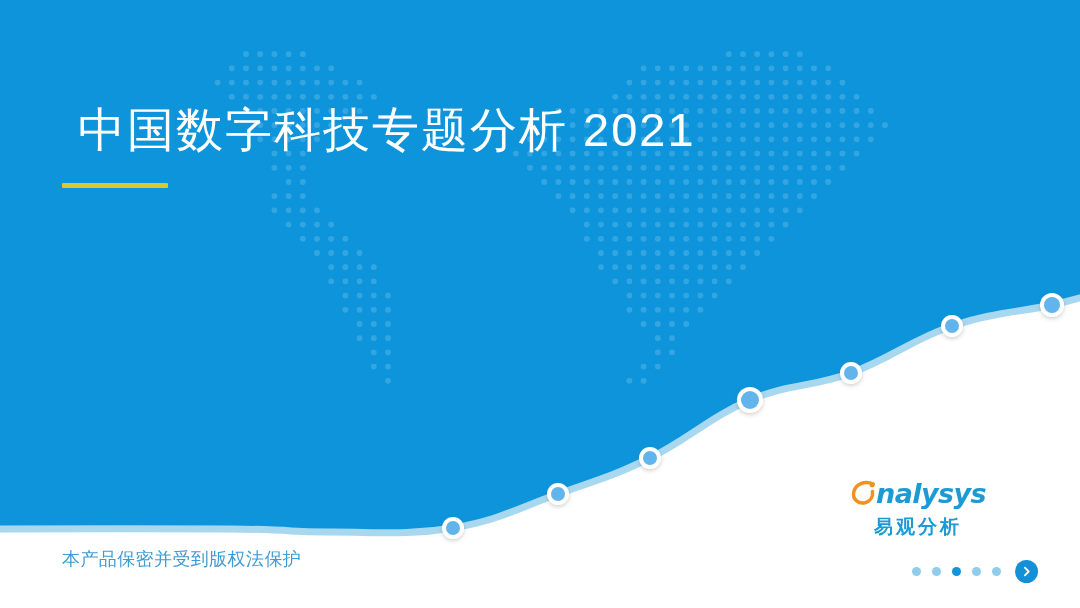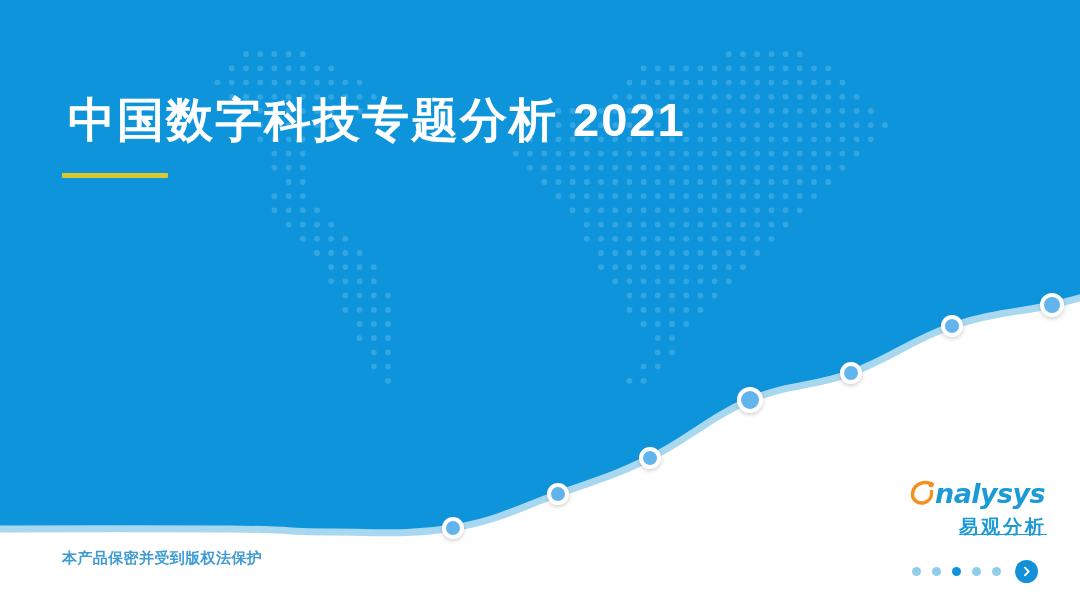--- a/index.html
+++ b/index.html
@@ -36,24 +36,24 @@
   }
 
   
   #title-block {
     position: absolute;
     left: 62px;
     top: 86px;
     width: 900px;
   }
   #page-title {
-    margin: 6px;
+    margin: 16px;
     color: #ffffff;
     font-size: 47px;
-    font-weight: 700;
+    font-weight: 400;
     letter-spacing: 2px;
     line-height: 1.18;
     white-space: nowrap;
     text-shadow: 0 0 1px rgba(255,255,255,0.15);
   }
   #title-underline {
     margin-top: 26px;
     width: 106px;
     height: 5px;
     background: #d9c830;
@@ -63,39 +63,39 @@
   
   #confidential-block {
     position: absolute;
     left: 62px;
     top: 546px;
     line-height: 1.55;
   }
   #confidential-cn {
     display: block;
     color: #3f9bd4;
-    font-size: 15px;
-    font-weight: 700;
+    font-size: 18px;
+    font-weight: 400;
     letter-spacing: 0.4px;
   }
   #confidential-en {
     display: block;
     color: #4aa3d8;
     font-size: 14px;
     font-weight: 400;
     letter-spacing: 0.1px;
   }
 
   
   #logo-block {
     position: absolute;
-    left: 907px;
+    left: 848px;
     top: 476px;
     width: 140px;
-    text-align: right;
+    text-align: center;
   }
   #logo-wordmark {
     position: relative;
     height: 34px;
     display: flex;
     align-items: center;
     justify-content: center;
   }
   #logo-a-mark {
     display: block;
@@ -111,21 +111,20 @@
     letter-spacing: -0.6px;
     line-height: 1;
     font-family: "DejaVu Sans", "Liberation Sans", sans-serif;
   }
   #logo-cn {
     margin-top: 4px;
     color: #1c9ad6;
     font-size: 19px;
     font-weight: 700;
     letter-spacing: 3px;
-    text-decoration: underline;
   }
 
   
   #pagination {
     position: absolute;
     left: 912px;
     top: 560px;
     display: flex;
     align-items: center;
     gap: 11px;

